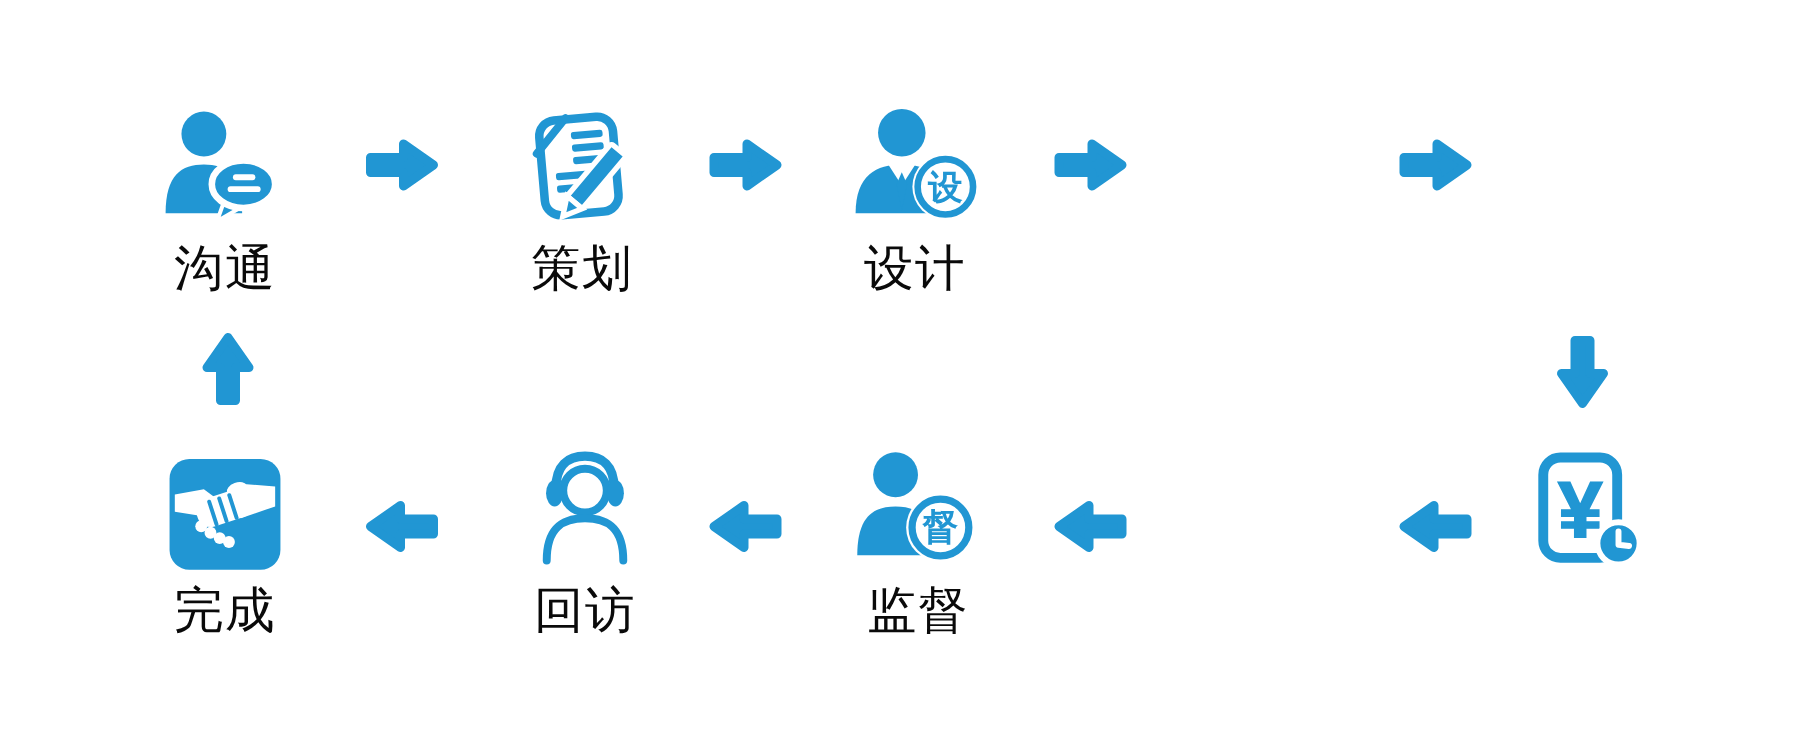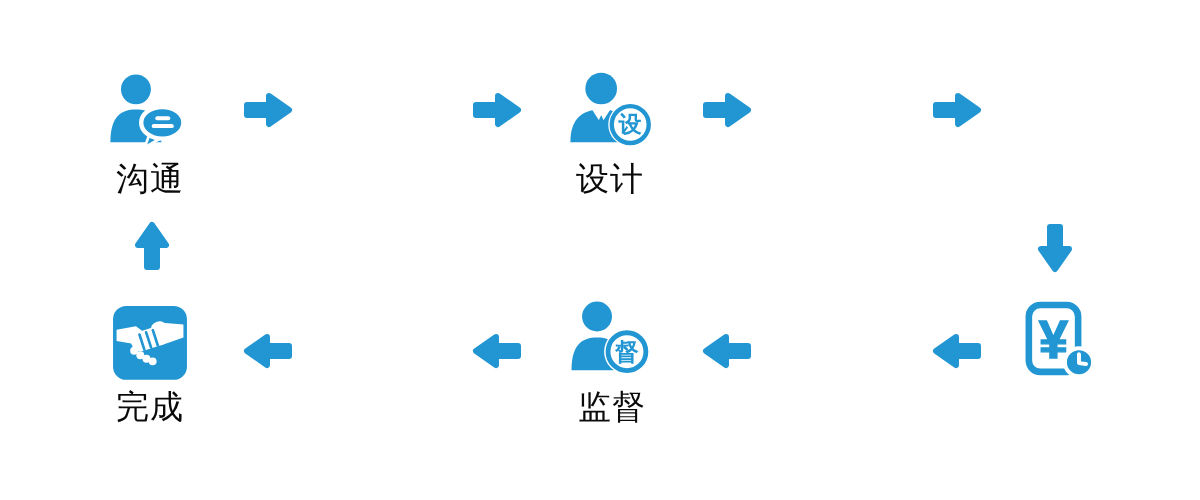--- a/index.html
+++ b/index.html
@@ -27,20 +27,40 @@
         <path d="M5,82 C5,53 17,45 34,45 C51,45 63,53 63,82 Z"></path>
         <path d="M50,71 L44,88 L63,77 Z" stroke="#fff" stroke-width="3"></path>
         <ellipse cx="64" cy="60" rx="24" ry="18" stroke="#fff" stroke-width="5"></ellipse>
       </g>
       <rect x="56" y="52.5" width="17" height="4.5" rx="2.2" fill="#fff"></rect>
       <rect x="52" y="61.5" width="25" height="4.5" rx="2.2" fill="#fff"></rect>
     </svg>
     <div class="label">沟通</div>
   </div>
 
+  <div class="node" style="left:308px;top:70px;">
+    <svg class="icon" viewBox="0 0 100 100">
+      <g transform="rotate(-5 50 50)">
+        <rect x="20" y="10" width="56" height="72" rx="12" fill="#fff" stroke="#2196d3" stroke-width="6.5"></rect>
+        <path d="M17,34 L41,9" stroke="#2196d3" stroke-width="6" stroke-linecap="round" fill="none"></path>
+        <g fill="#2196d3">
+          <rect x="44" y="20" width="24" height="5.5" rx="2"></rect>
+          <rect x="44" y="29.5" width="24" height="5.5" rx="2"></rect>
+          <rect x="44" y="39" width="24" height="5.5" rx="2"></rect>
+          <rect x="30" y="50" width="38" height="5.5" rx="2"></rect>
+          <rect x="30" y="59.5" width="30" height="5.5" rx="2"></rect>
+        </g>
+      </g>
+      <g transform="rotate(40 56 60)">
+        <rect x="48.5" y="26" width="15" height="52" rx="2" fill="#2196d3" stroke="#fff" stroke-width="4"></rect>
+        <path d="M48.5,78 L63.5,78 L56,92 Z" fill="#2196d3" stroke="#fff" stroke-width="4"></path>
+      </g>
+    </svg>
+    <div class="label">策划</div>
+  </div>
 
   <div class="node" style="left:530px;top:70px;">
     <svg class="icon" viewBox="0 0 100 100">
       <g fill="#2196d3">
         <circle cx="40" cy="21" r="18"></circle>
         <path d="M5,82 C5,53 21,45 40,45 C59,45 75,53 75,82 Z"></path>
       </g>
       <path d="M29,44 L40,61 L51,44 Z" fill="#fff"></path>
       <path d="M40,51 L36,60 L40,80 L44,60 Z" fill="#2196d3"></path>
       <circle cx="73" cy="62" r="25" fill="#fff"></circle>
@@ -68,20 +88,30 @@
         <circle cx="33" cy="21" r="17"></circle>
         <path d="M4,82 C4,53 16,45 33,45 C50,45 62,53 62,82 Z"></path>
       </g>
       <circle cx="67" cy="61" r="26" fill="#fff"></circle>
       <circle cx="67" cy="61" r="21.5" fill="#fff" stroke="#2196d3" stroke-width="5.5"></circle>
       <text x="67" y="70" text-anchor="middle" font-size="27" font-weight="bold" fill="#2196d3">督</text>
     </svg>
     <div class="label">监督</div>
   </div>
 
+  <div class="node" style="left:310px;top:298px;">
+    <svg class="icon" viewBox="0 0 100 100">
+      <path d="M28,31 C28,14 37,7 50,7 C63,7 72,14 72,31" fill="none" stroke="#2196d3" stroke-width="7" stroke-linecap="round"></path>
+      <circle cx="50" cy="33" r="16.5" fill="none" stroke="#2196d3" stroke-width="6"></circle>
+      <ellipse cx="27" cy="35" rx="6.5" ry="10" fill="#2196d3"></ellipse>
+      <ellipse cx="73" cy="35" rx="6.5" ry="10" fill="#2196d3"></ellipse>
+      <path d="M21,86 C21,61 33,54 50,54 C67,54 79,61 79,86" fill="none" stroke="#2196d3" stroke-width="6" stroke-linecap="round"></path>
+    </svg>
+    <div class="label">回访</div>
+  </div>
 
   <div class="node" style="left:70px;top:298px;">
     <svg class="icon" viewBox="0 0 100 100">
       <rect x="8" y="9" width="84" height="84" rx="15" fill="#2196d3"></rect>
       <g fill="#fff">
         <path d="M12,36 L34,32 L46,41 L37,53 L12,49 Z"></path>
         <path d="M88,30 L64,28 L50,40 L62,54 L88,45 Z"></path>
         <rect x="28" y="35" width="44" height="22" rx="10" transform="rotate(-18 50 46)"></rect>
         <ellipse cx="59" cy="32" rx="8" ry="5" transform="rotate(-20 59 32)"></ellipse>
         <circle cx="32" cy="60" r="4.5"></circle>

